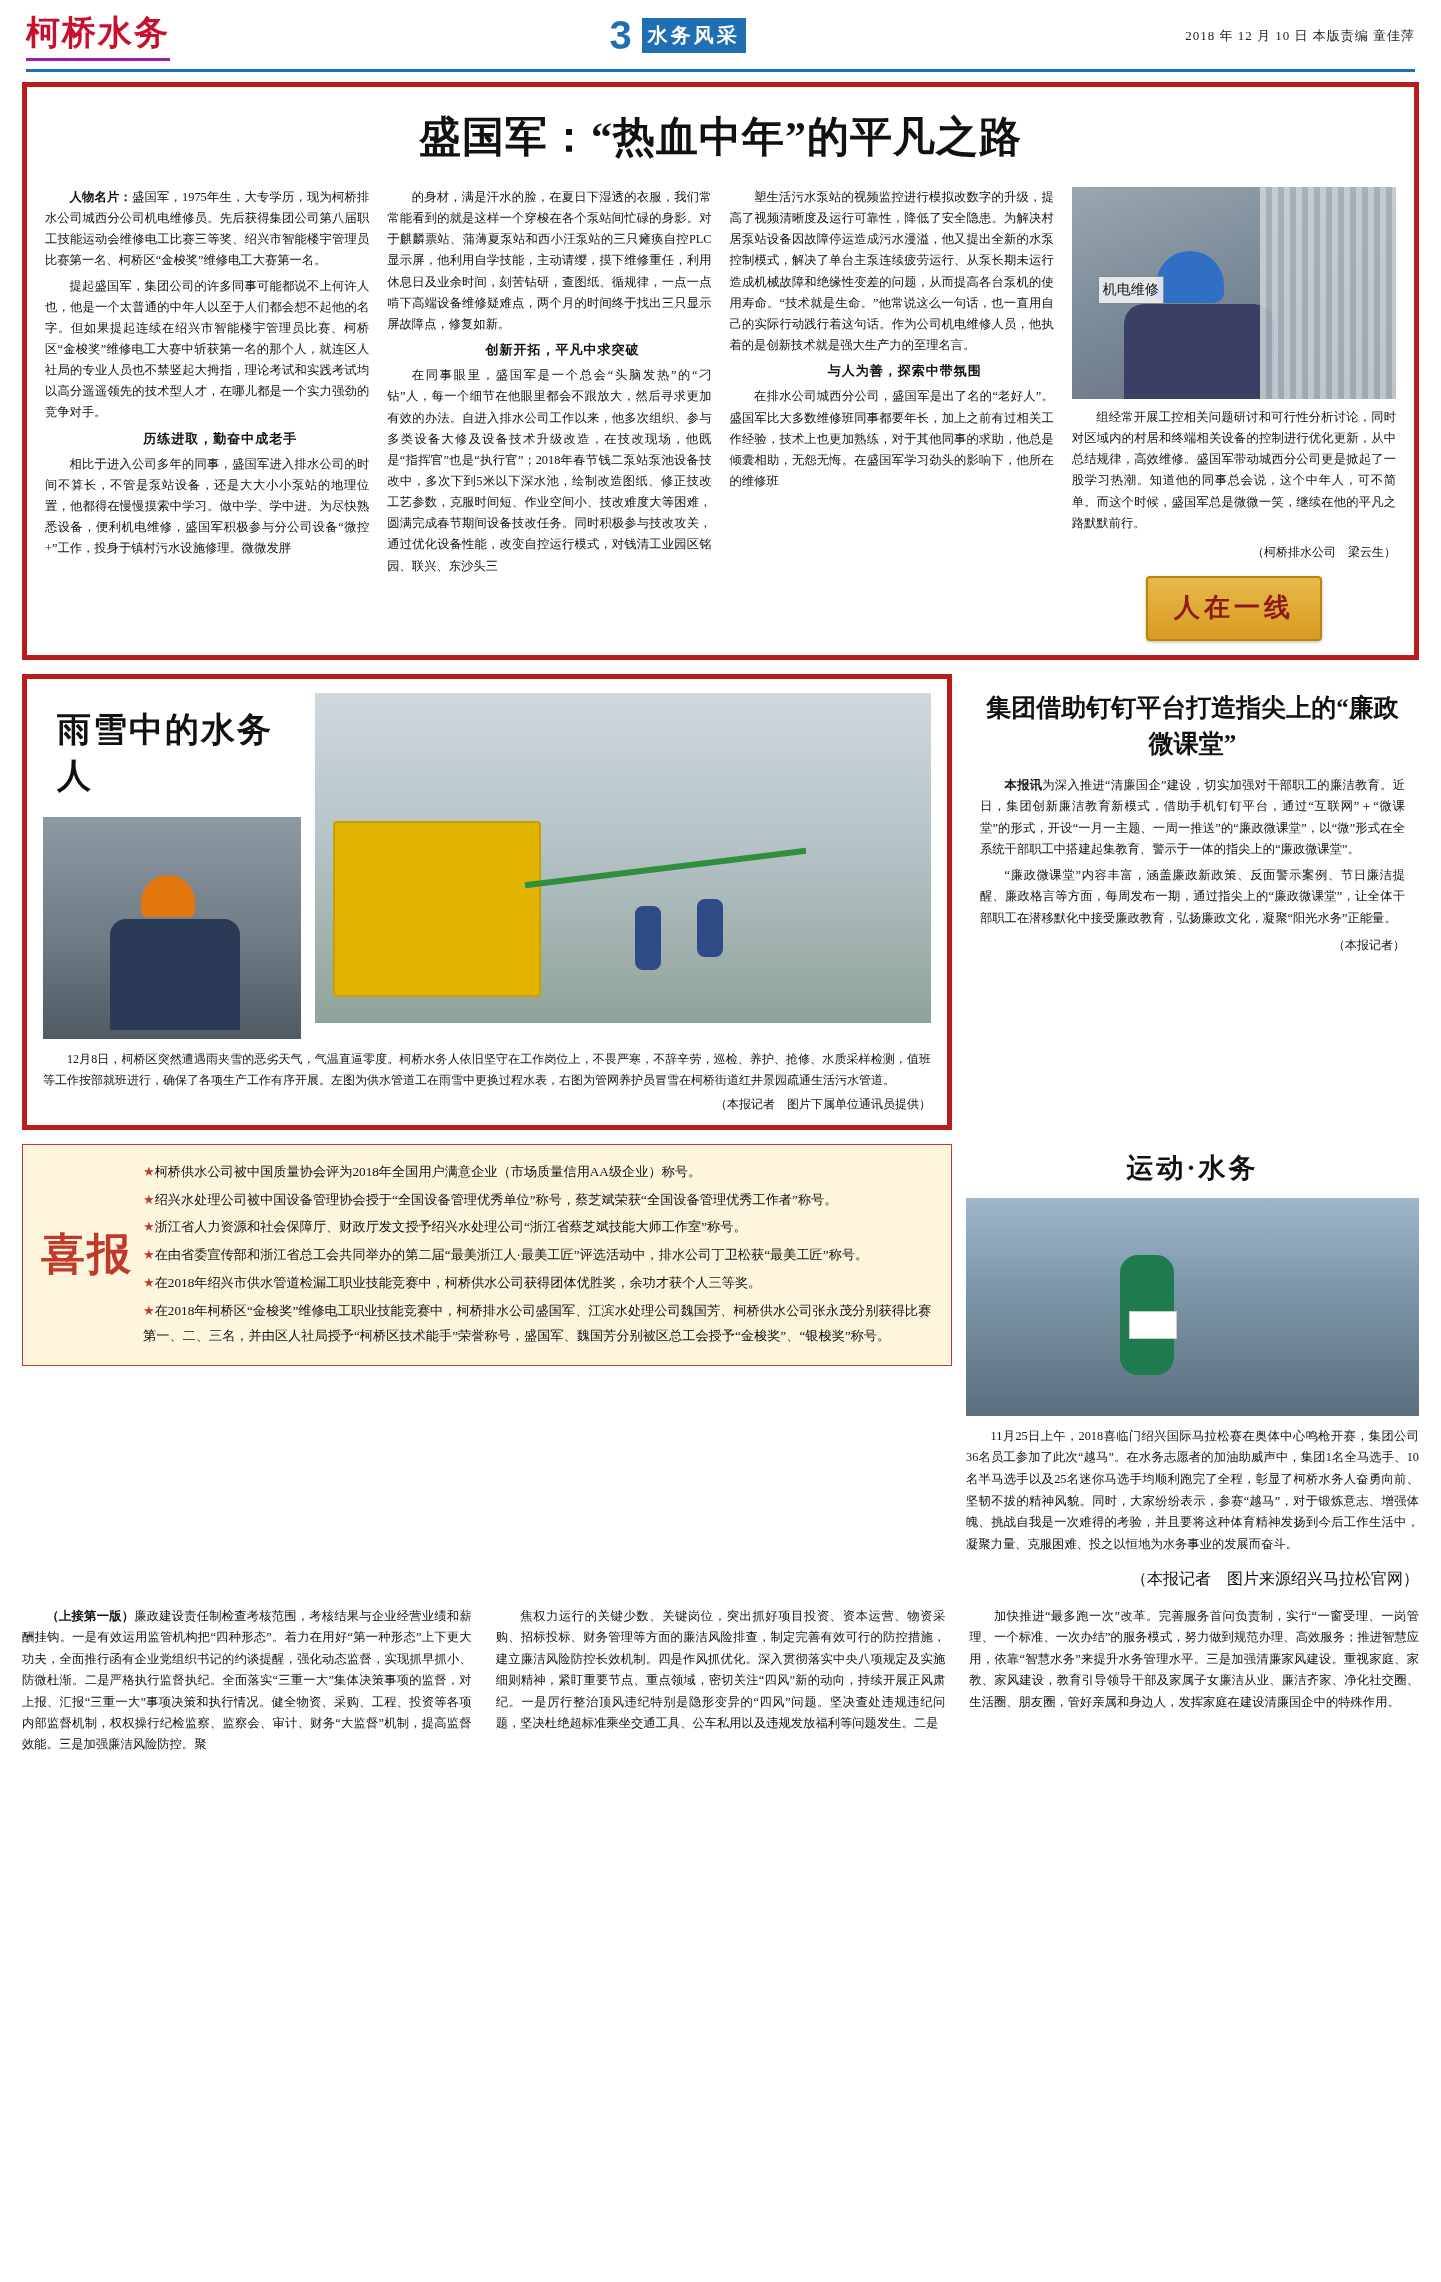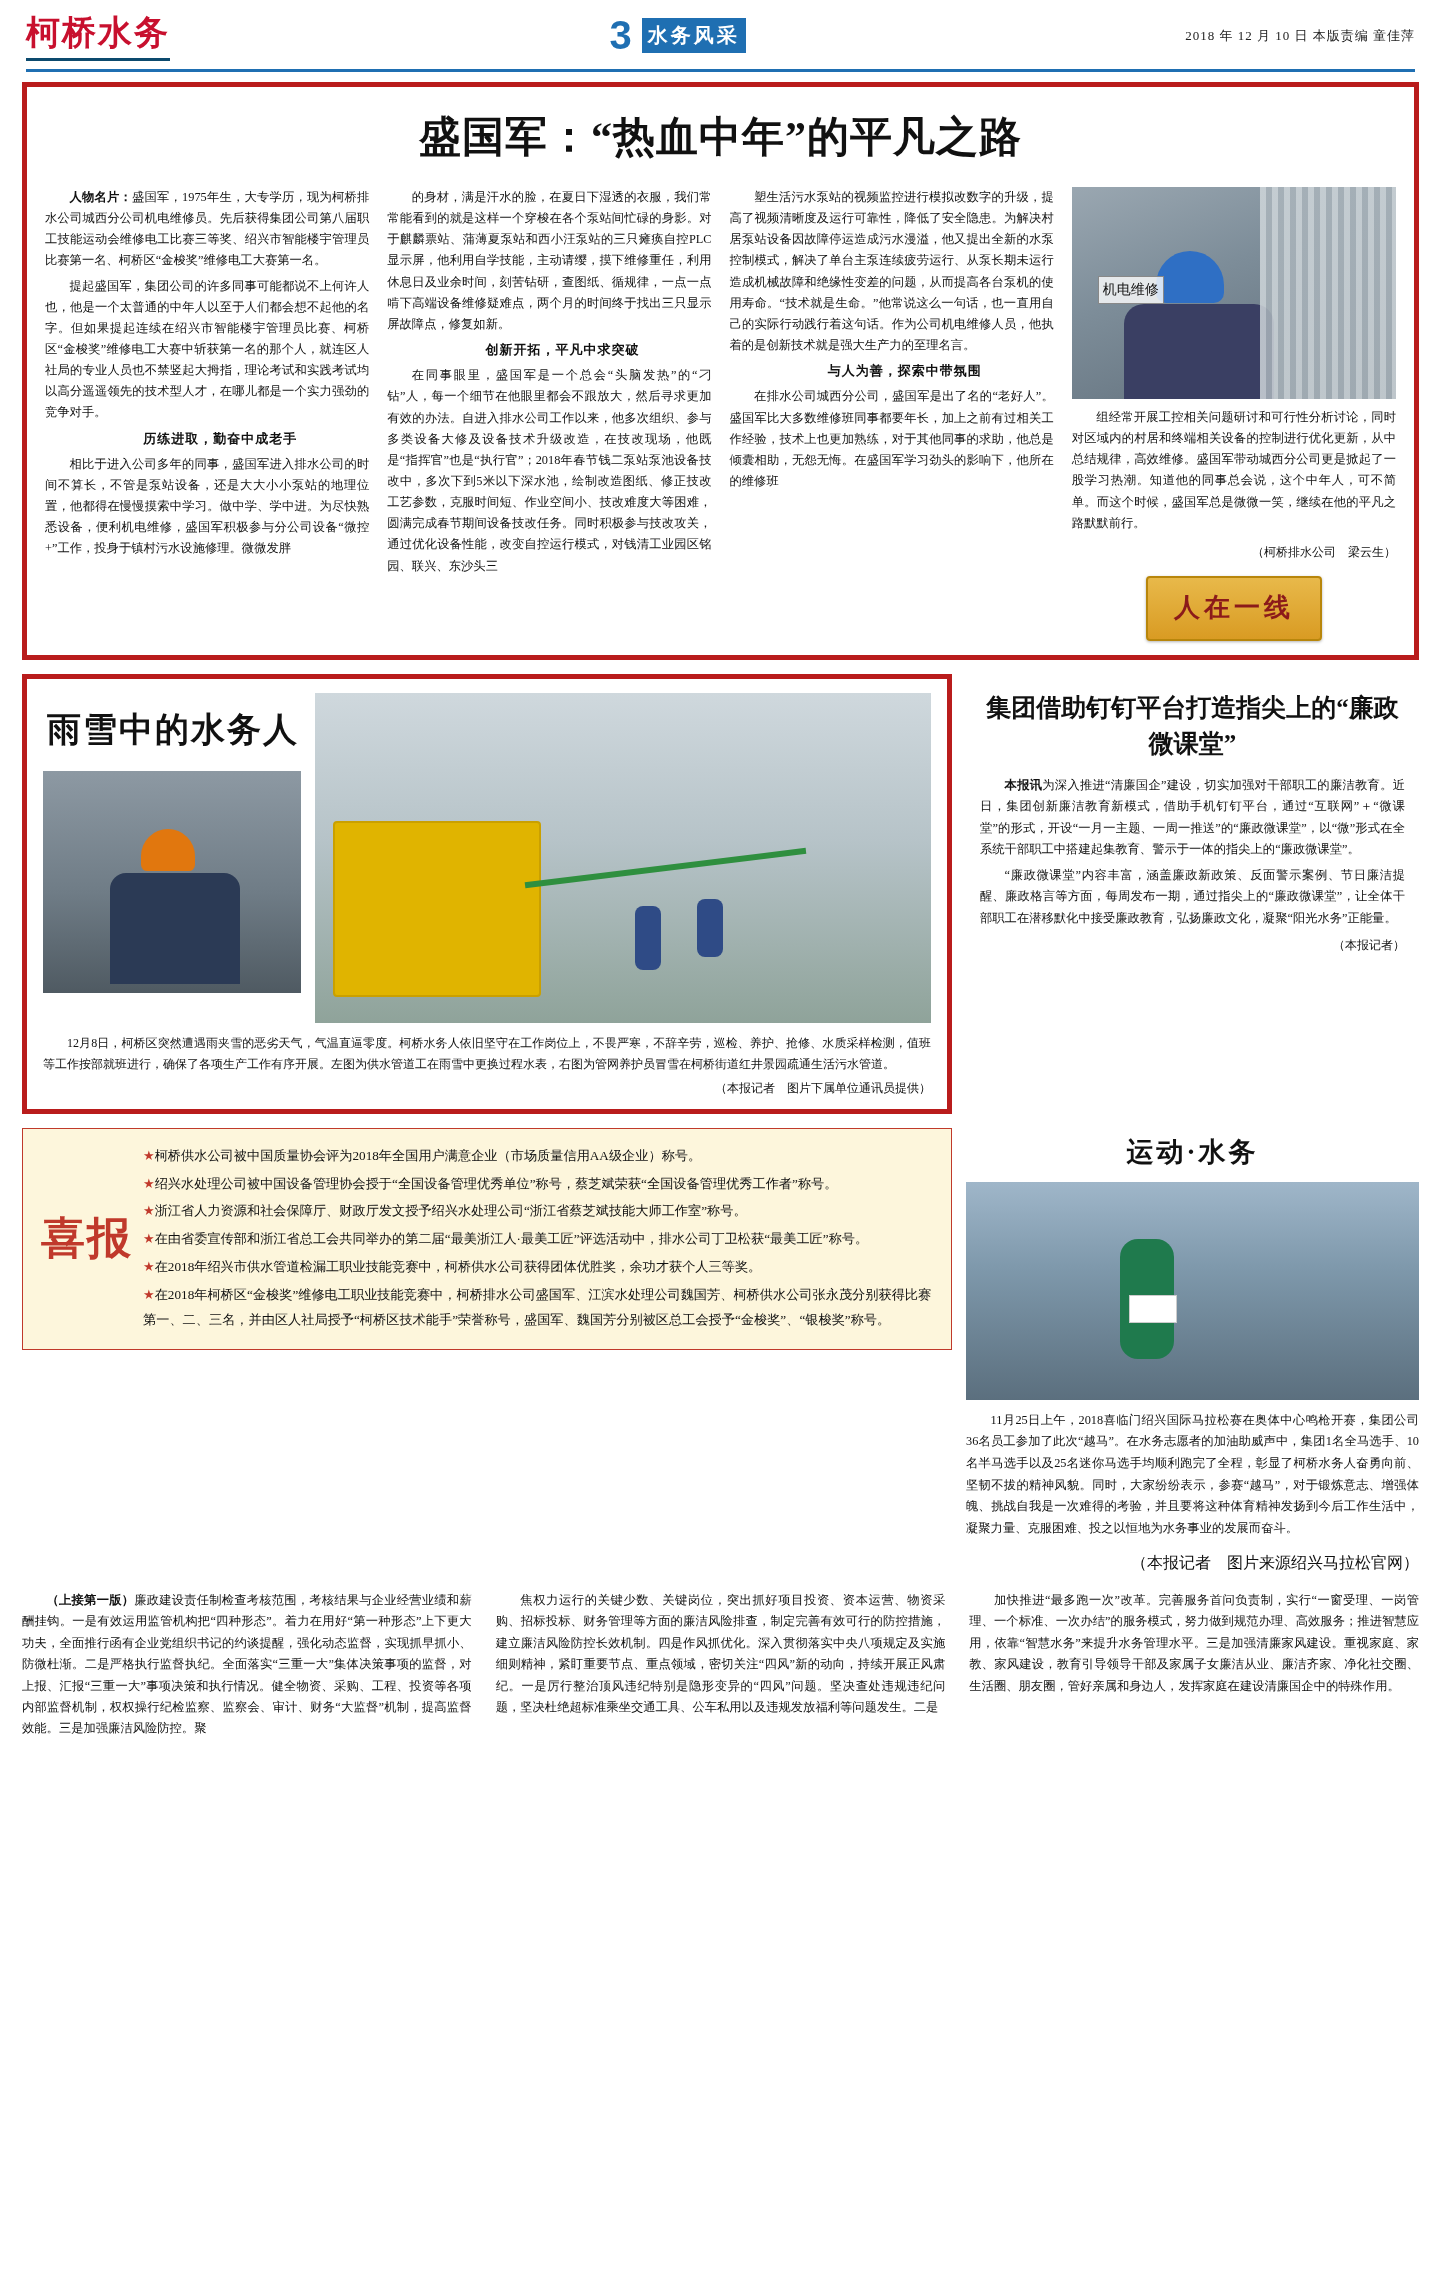--- a/index.html
+++ b/index.html
@@ -1,21 +1,21 @@
 <!DOCTYPE html>
 <html><head>
 <meta charset="utf-8">
 <style>
   html,body{margin:0;padding:0;background:#fff;}
   body{width:1441px;font-family:"Liberation Serif","DejaVu Serif",serif;color:#111;}
   .page{width:1441px;min-height:2282px;position:relative;padding:0;box-sizing:border-box;}
 
   
   .masthead{display:flex;align-items:center;padding:10px 26px 4px 26px;}
-  .mast-logo{font-family:"Liberation Serif",serif;font-weight:bold;font-size:34px;color:#c8102e;letter-spacing:2px;border-bottom:3px solid #0c4a6e;padding-bottom:2px;}
+  .mast-logo{font-family:"Liberation Serif",serif;font-weight:bold;font-size:34px;color:#c8102e;letter-spacing:2px;border-bottom:3px solid #a21caf;padding-bottom:2px;}
   .mast-mid{flex:1;display:flex;align-items:center;justify-content:center;gap:10px;}
   .mast-pageno{font-size:40px;font-weight:bold;color:#1f6fb2;font-family:"Liberation Sans",sans-serif;}
   .mast-section{background:#1f6fb2;color:#fff;font-size:20px;font-weight:bold;padding:4px 6px;letter-spacing:3px;}
   .mast-right{font-size:13px;color:#222;letter-spacing:1px;white-space:nowrap;}
   .mast-rule{height:3px;background:#1f6fb2;margin:4px 26px 0 26px;}
 
   
   .box{border:5px solid #b91c1c;box-sizing:border-box;}
 
   
@@ -28,21 +28,21 @@
   .lead{font-weight:bold;}
   .photo{width:100%;background:#6e7f8d;position:relative;overflow:hidden;}
   .sign{text-align:right;font-size:12px;margin-top:8px;}
   .seal{margin-top:14px;text-align:center;}
   .seal-box{display:inline-block;background:linear-gradient(#e8b94a,#d99b23);border:2px solid #b8860b;color:#8b1a1a;font-weight:bold;font-size:26px;letter-spacing:4px;padding:8px 26px;border-radius:4px;box-shadow:0 1px 3px rgba(0,0,0,.3);}
 
   
   .band{display:flex;gap:14px;margin:14px 22px 0 22px;align-items:stretch;}
   .band-left{width:930px;padding:14px 16px 12px 16px;}
   .band-right{flex:1;padding:12px 14px;}
-  .snow-title{font-size:34px;font-weight:bold;letter-spacing:2px;margin:14px 0 18px 4px;}
+  .snow-title{font-size:34px;font-weight:bold;letter-spacing:2px;margin:14px 0 18px 14px;}
   .snow-flex{display:flex;gap:14px;}
   .snow-l{width:258px;}
   .snow-r{flex:1;}
   .cap{font-size:12px;line-height:1.7;margin-top:10px;text-align:justify;text-indent:2em;}
   .cap-src{text-align:right;font-size:12px;margin-top:6px;}
   .br-title{font-size:25px;font-weight:bold;line-height:1.45;text-align:center;margin:4px 0 12px 0;}
   .br-body{font-size:12.3px;line-height:1.75;text-align:justify;}
   .br-body p{margin:0 0 4px 0;text-indent:2em;}
 
   

